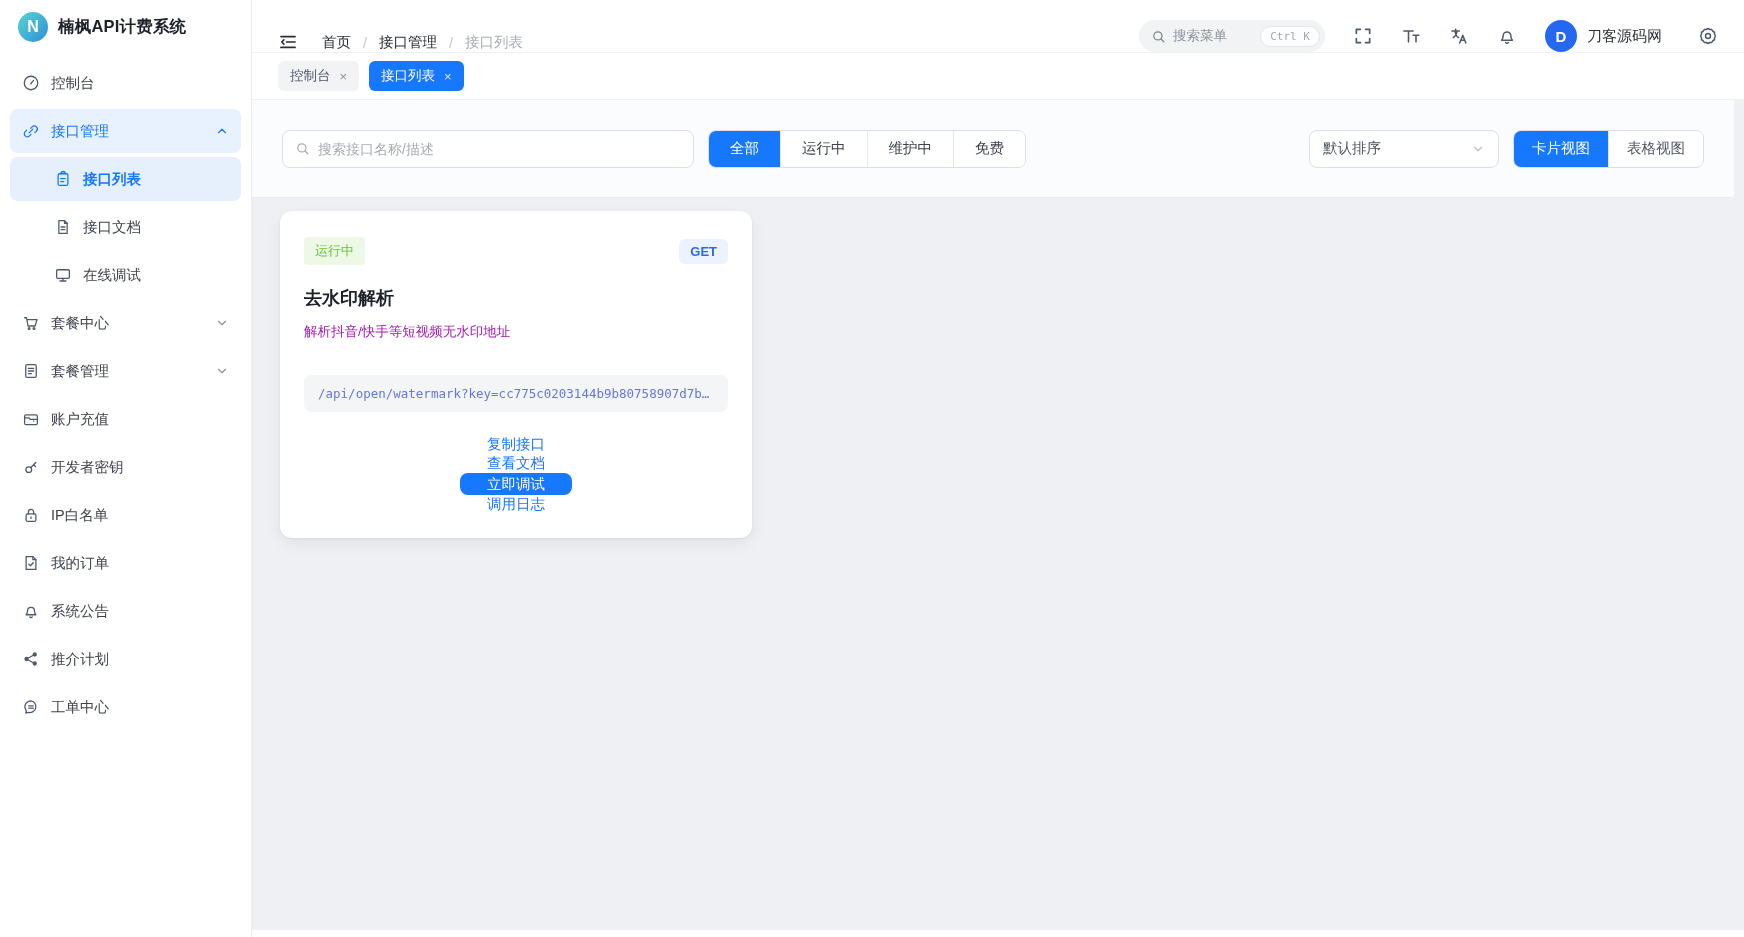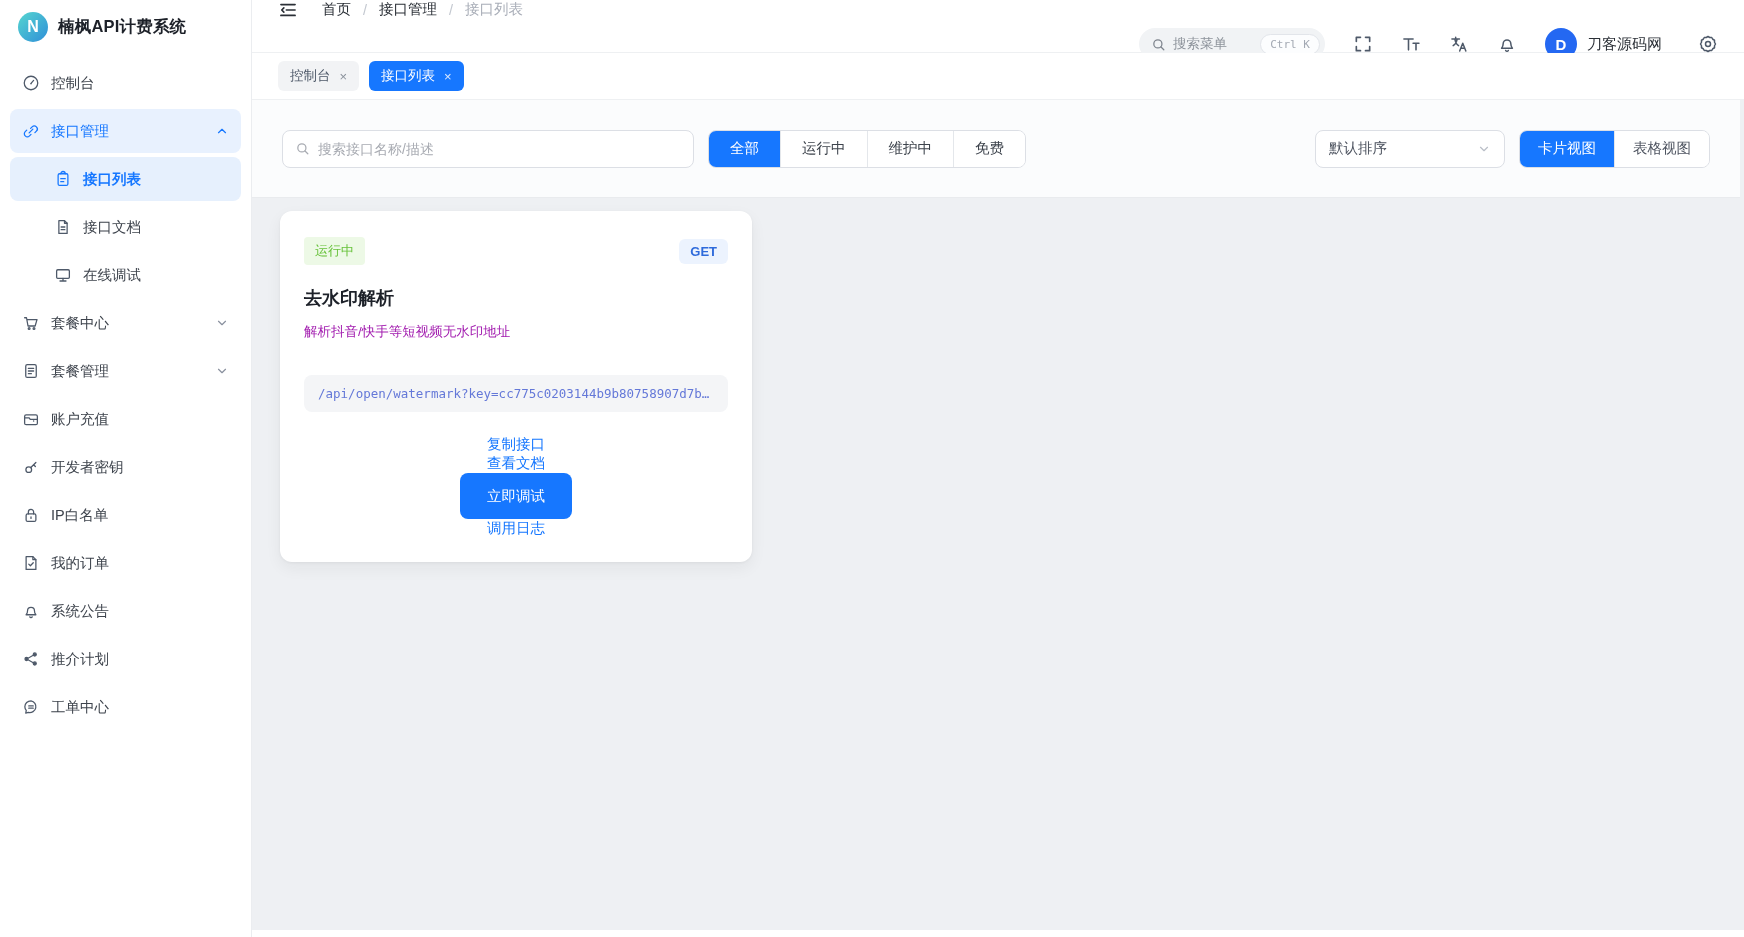--- a/index.html
+++ b/index.html
@@ -16,21 +16,21 @@
   .menu-item { height:44px; margin-bottom:4px; border-radius:8px; display:flex; align-items:center; gap:11px; padding:0 12px; font-size:14.5px; color:#3d434c; cursor:pointer; }
   .menu-item .ic { width:18px; height:18px; flex:none; color:#4e5969; }
   .menu-item .chev { margin-left:auto; width:14px; height:14px; color:#8a919f; }
   .menu-item.active-parent { background:#e8f1fe; color:#1677ff; }
   .menu-item.active-parent .ic, .menu-item.active-parent .chev { color:#1677ff; }
   .menu-item.child { padding-left:44px; }
   .menu-item.active-child { background:#e6f0fd; color:#1677ff; font-weight:600; }
   .menu-item.active-child .ic { color:#1677ff; }
 
   
-  .header { position:absolute; left:252px; right:0; top:0; height:53px; background:#fff; border-bottom:1px solid #eef0f2; display:flex; align-items:flex-start; padding:0 26px; }
+  .header { position:absolute; left:252px; right:0; top:0; height:53px; background:#fff; border-bottom:1px solid #eef0f2; display:flex; align-items:flex-end; padding:0 26px; }
   .collapse-btn { width:20px; height:20px; color:#2a2f36; cursor:pointer; margin-right:24px; flex:none; }
   .breadcrumb { display:flex; align-items:center; gap:12px; font-size:14.5px; }
   .crumb { color:#2a2f36; cursor:pointer; }
   .crumb-sep { color:#c3c8d0; }
   .crumb.current { color:#a9aeb8; cursor:default; }
   .header-right { margin-left:auto; display:flex; align-items:center; gap:28px;margin-top:28px; }
   .hdr-search { width:186px; height:32px; background:#f1f3f5; border-radius:16px; display:flex; align-items:center; gap:7px; padding:0 5px 0 12px; cursor:pointer; }
   .hdr-search .ic { width:15px; height:15px; color:#7e848d; flex:none; }
   .hdr-search-text { font-size:13.5px; color:#8d939b; flex:1; }
   .shortcut-pill { font-family:"DejaVu Sans Mono", monospace; font-size:11px; color:#a3a9b3; background:#fcfdfe; border:1px solid #e2e5ea; border-radius:11px; padding:3px 9px; }
@@ -43,21 +43,21 @@
   
   .tabbar { position:absolute; left:252px; right:0; top:53px; height:47px; background:#fff; border-bottom:1px solid #eef0f2; display:flex; align-items:center; gap:10px; padding:0 26px; }
   .tab { height:30px; border-radius:6px; padding:0 12px; display:inline-flex; align-items:center; gap:9px; font-size:13.5px; cursor:pointer; }
   .tab.inactive { background:#f2f3f5; color:#4e5969; }
   .tab.inactive .tab-x { color:#8a919b; }
   .tab.active { background:#1677ff; color:#fff; }
   .tab.active .tab-x { color:#dce9ff; }
   .tab-x { font-size:13px; line-height:1; }
 
   
-  .toolbar { position:absolute; left:252px; right:4px; top:100px; height:98px; background:#fbfcfd; border-bottom:1px solid #e9ebee; display:flex; align-items:center; padding:0 30px; }
+  .toolbar { position:absolute; left:252px; right:10px; top:100px; height:98px; background:#fbfcfd; border-bottom:1px solid #e9ebee; display:flex; align-items:center; padding:0 30px; }
   .tb-search { width:412px; height:38px; background:#fff; border:1px solid #dcdfe5; border-radius:8px; display:flex; align-items:center; gap:8px; padding:0 12px; }
   .tb-search .ic { width:15px; height:15px; color:#a8abb2; flex:none; }
   .tb-search input { border:none; outline:none; flex:1; font-size:14px; color:#303540; background:transparent; font-family:"Liberation Sans", sans-serif; }
   .tb-search input::placeholder { color:#a8abb2; }
   .seg-group { display:flex; height:38px; background:#fff; border:1px solid #dcdfe5; border-radius:8px; overflow:hidden; margin-left:14px; }
   .seg-btn { display:flex; align-items:center; padding:0 21px; font-size:14.5px; color:#3d434c; cursor:pointer; border-left:1px solid #e4e7eb; background:#fff; }
   .seg-btn:first-child { border-left:none; }
   .seg-btn.active { background:#1677ff; color:#fff; border-left-color:#1677ff; }
   .tb-spacer { flex:1; }
   .sort-select { width:190px; height:38px; background:#fff; border:1px solid #dcdfe5; border-radius:8px; display:flex; align-items:center; justify-content:space-between; padding:0 13px; font-size:14.5px; color:#4e5460; cursor:pointer; margin-right:14px; }
@@ -76,21 +76,21 @@
   .method-badge { background:#ecf3fe; color:#2f6bdb; font-size:13px; font-weight:600; padding:5px 11px; border-radius:6px; }
   .card-title { margin-top:21px; font-size:18px; font-weight:700; color:#1d2129; }
   .card-desc { margin-top:13px; font-size:13.5px; color:#a21caf; }
   .endpoint { margin-top:34px; background:#f4f5f7; border-radius:8px; padding:11px 14px; font-family:"DejaVu Sans Mono", monospace; font-size:12.5px; color:#6478d8; white-space:nowrap; overflow:hidden; cursor:pointer; }
   .stats-row { margin-top:16px; display:flex; gap:14px; }
   .stat-box { flex:1; border:1px solid #e6e9ed; border-radius:10px; padding:13px 16px 15px; }
   .stat-label { font-size:12.5px; color:#8a919f; }
   .stat-value { margin-top:7px; font-size:15.5px; font-weight:700; color:#1d2129; }
   .actions-row { margin-top:23px; display:flex; align-items:center; justify-content:space-between; padding:0 2px;flex-direction:column; }
   .link-btn { color:#1677ff; font-size:14.5px; font-weight:500; background:none; border:none; cursor:pointer; font-family:"Liberation Sans", sans-serif; }
-  .primary-btn { background:#1677ff; color:#fff; border:none; border-radius:8px; height:46px; padding:0 27px; font-size:14.5px; font-weight:500; cursor:pointer; font-family:"Liberation Sans", sans-serif; }
+  .primary-btn { background:#1677ff; color:#fff; border:none; border-radius:8px; height:22px; padding:0 27px; font-size:14.5px; font-weight:500; cursor:pointer; font-family:"Liberation Sans", sans-serif; }
 </style>
 </head>
 <body>
 
 <div class="viewport">
 
   <aside class="sidebar">
     <div class="logo-row">
       <div class="logo-badge">N</div>
       <div class="logo-title">楠枫API计费系统</div>

